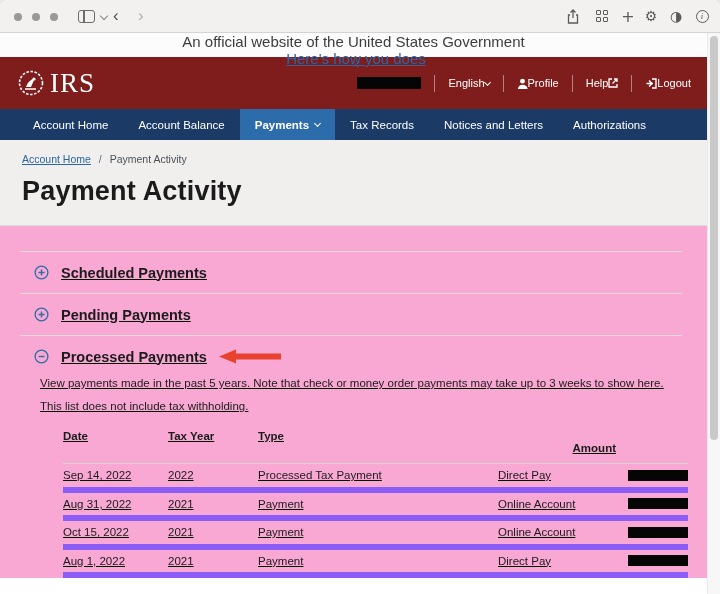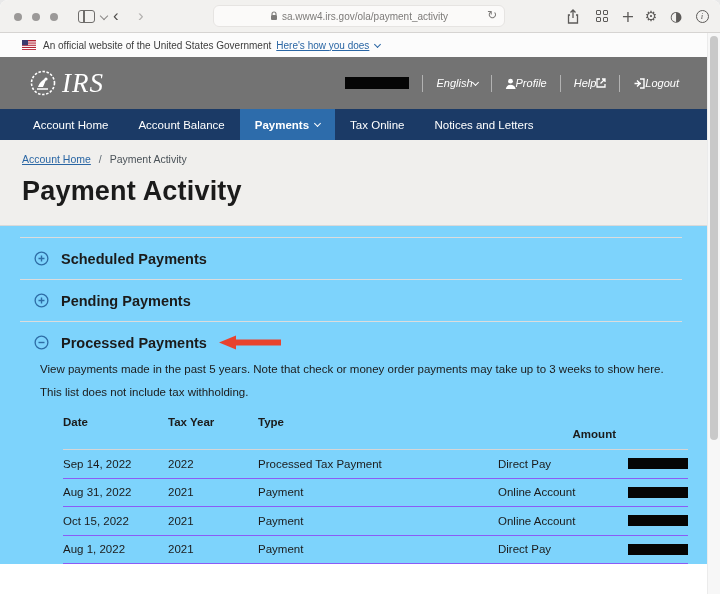--- a/index.html
+++ b/index.html
@@ -31,89 +31,81 @@
   .grid-ico { display:grid; grid-template-columns:5px 5px; grid-gap:2px; }
   .grid-ico span { width:5px; height:5px; border:1.3px solid #5d5b59; border-radius:1px; }
 
   
   .page { position:relative; height:561px; background:#fff; }
   .page-inner { width:707px; }
   .scrollbar { position:absolute; right:0; top:0; width:13px; height:100%; background:#f7f7f7;
                border-left:1px solid #ebebeb; z-index:5; }
   .scroll-thumb { position:absolute; left:2px; top:3px; width:8px; height:404px; background:#c9c9c9; border-radius:4px; }
 
-  .gov-banner { height:24px; background:#fcfcfc; display:flex; align-items:center; padding:0 22px; font-size:10px; color:#3d3d3d; }
+  .gov-banner { height:24px; background:#fcfcfc; display:flex; align-items:center; padding:0 22px; font-size:15px; color:#3d3d3d;flex-direction:column; }
   .gov-banner .flag { margin-right:7px; }
   .gov-banner a { color:#2a66a4; text-decoration:underline; margin-left:5px; }
   .banner-chev { width:5px; height:5px; border-color:#2a66a4; margin-left:6px; margin-top:-2px; }
 
-  .irs-header { height:52px; background:#737373; display:flex; align-items:center; padding:0 28px; color:#fff;font-style:italic; }
+  .irs-header { height:52px; background:#7f1d1d; display:flex; align-items:center; padding:0 16px; color:#fff; }
   .logo { display:flex; align-items:center; gap:4px; }
   .logo-text { font-family:"Liberation Serif", serif; font-size:27px; letter-spacing:1px; color:#fff; }
   .hdr-right { margin-left:auto; display:flex; align-items:center; gap:13px; font-size:11px; }
   .hdr-sep { width:1px; height:17px; background:rgba(255,255,255,.45); }
   .hdr-item { display:flex; align-items:center; gap:0; color:#fff; cursor:pointer; }
   .redact-name { width:64px; height:12px; background:#050505; }
   .hdr-chev { width:5px; height:5px; border-color:#fff; margin-top:-2px; }
 
   .main-nav { height:31px; background:#1b3a66; display:flex; padding-left:18px; }
   .nav-item { display:flex; align-items:center; gap:6px; padding:0 15px; font-size:11.5px; color:#fff; cursor:pointer; }
   .nav-item.active { background:#2d6cab; font-weight:bold; }
   .nav-item .nav-chev { display:none; width:5px; height:5px; border-color:#fff; margin-top:-2px; }
   .nav-item.has-chevron .nav-chev { display:inline-block; }
 
   .title-band { background:#f0efed; border-bottom:1px solid #d9d9d9; padding:13px 22px 18px 22px; }
   .breadcrumb { font-size:10.5px; color:#4a5258; }
   .breadcrumb a { color:#2a66a4; text-decoration:underline; }
   .breadcrumb .sep { margin:0 5px; color:#5b6770; }
   .page-title { font-size:27px; font-weight:bold; color:#1b1b1b; margin-top:11px; letter-spacing:.2px; }
 
-  .content { background:#7dd3fc; padding:11px 25px 0 20px; }
+  .content { background:#f9a8d4; padding:25px 25px 0 20px;text-decoration:underline; }
   .acc-row { border-top:1px solid #dcdcdc; height:42px; display:flex; align-items:center; padding-left:14px; }
   .acc-icon { width:15px; height:15px; flex:0 0 15px; margin-right:12px; }
   .acc-row .icon-minus { display:none; }
   .acc-row.expanded .icon-minus { display:block; }
   .acc-label { font-size:14.5px; font-weight:bold; color:#1b1b1b; }
   .annotation-arrow { display:none; margin-left:12px; }
   .acc-row.annotated .annotation-arrow { display:inline-block; }
 
   .panel { padding-left:20px; }
   .panel p { font-size:11.5px; color:#1b1b1b; }
   .panel .intro { }
   .panel .note { margin-top:11px; }
 
   .pay-table { margin:18px 0 0 23px; width:625px; }
   .t-row { display:grid; grid-template-columns:105px 90px 240px 118px 1fr; align-items:center; }
   .t-head { font-weight:bold; font-size:11.5px; color:#1b1b1b; padding-bottom:9px; border-bottom:1px solid #d6d6d6; align-items:start; }
   .t-head .wrap { display:inline-block; max-width:62px; line-height:1.35; }
   .t-head .amount-h { justify-self:end;margin-top:12px; }
-  .t-body .t-row { height:28.5px; border-bottom:1px solid #8b5cf6; font-size:11.5px; color:#1b1b1b; }
+  .t-body .t-row { height:28.5px; border-bottom:6px solid #8b5cf6; font-size:11.5px; color:#1b1b1b; }
   .redacted-bar { width:60px; height:11px; background:#050505; justify-self:end; }
 </style>
 </head>
 <body>
 
 <div class="window">
 
   <div class="toolbar">
     <span class="dot" style="left:14px"></span>
     <span class="dot" style="left:32px"></span>
     <span class="dot" style="left:50px"></span>
     <span class="sidebar-btn"></span>
     <span class="chev tb-chev"></span>
     <span class="nav-arrow" style="left:113px">‹</span>
     <span class="nav-arrow fwd" style="left:138px">›</span>
-    <div class="url-pill">
-      <svg width="8" height="10" viewBox="0 0 8 10" style="margin-right:4px">
-          <path d="M2 4V3a2 2 0 014 0v1" fill="none" stroke="#7d7b79" stroke-width="1.1"></path>
-          <rect x="1" y="4" width="6" height="5" rx="1" fill="#7d7b79"></rect>
-        </svg>
-      <span>sa.www4.irs.gov/ola/payment_activity</span>
-      <span class="url-refresh">↻</span>
-    </div>
     <span class="tb-ico" style="left:563px">
       <svg width="12" height="15" viewBox="0 0 12 15">
           <path d="M6 1v8M3.5 3.5L6 1l2.5 2.5" fill="none" stroke="#5d5b59" stroke-width="1.3"></path>
           <path d="M3 6H1.5v8h9V6H9" fill="none" stroke="#5d5b59" stroke-width="1.3"></path>
         </svg>
     </span>
     <span class="tb-ico" style="left:592px">
       <span class="grid-ico">
           <span></span>
           <span></span>
@@ -207,29 +199,33 @@
             <span>Account Balance</span>
 
           </div>
 
           <div class="nav-item active has-chevron">
             <span>Payments</span>
             <span class="chev nav-chev"></span>
           </div>
 
           <div class="nav-item">
-            <span>Tax Online</span>
+            <span>Tax Records</span>
 
           </div>
 
           <div class="nav-item">
             <span>Notices and Letters</span>
 
           </div>
 
+          <div class="nav-item">
+            <span>Authorizations</span>
+
+          </div>
         </div>
 
       <div class="title-band">
         <div class="breadcrumb">
           <a href="#">Account Home</a>
           <span class="sep">/</span>
           <span>Payment Activity</span>
         </div>
         <div class="page-title">Payment Activity</div>
       </div>

